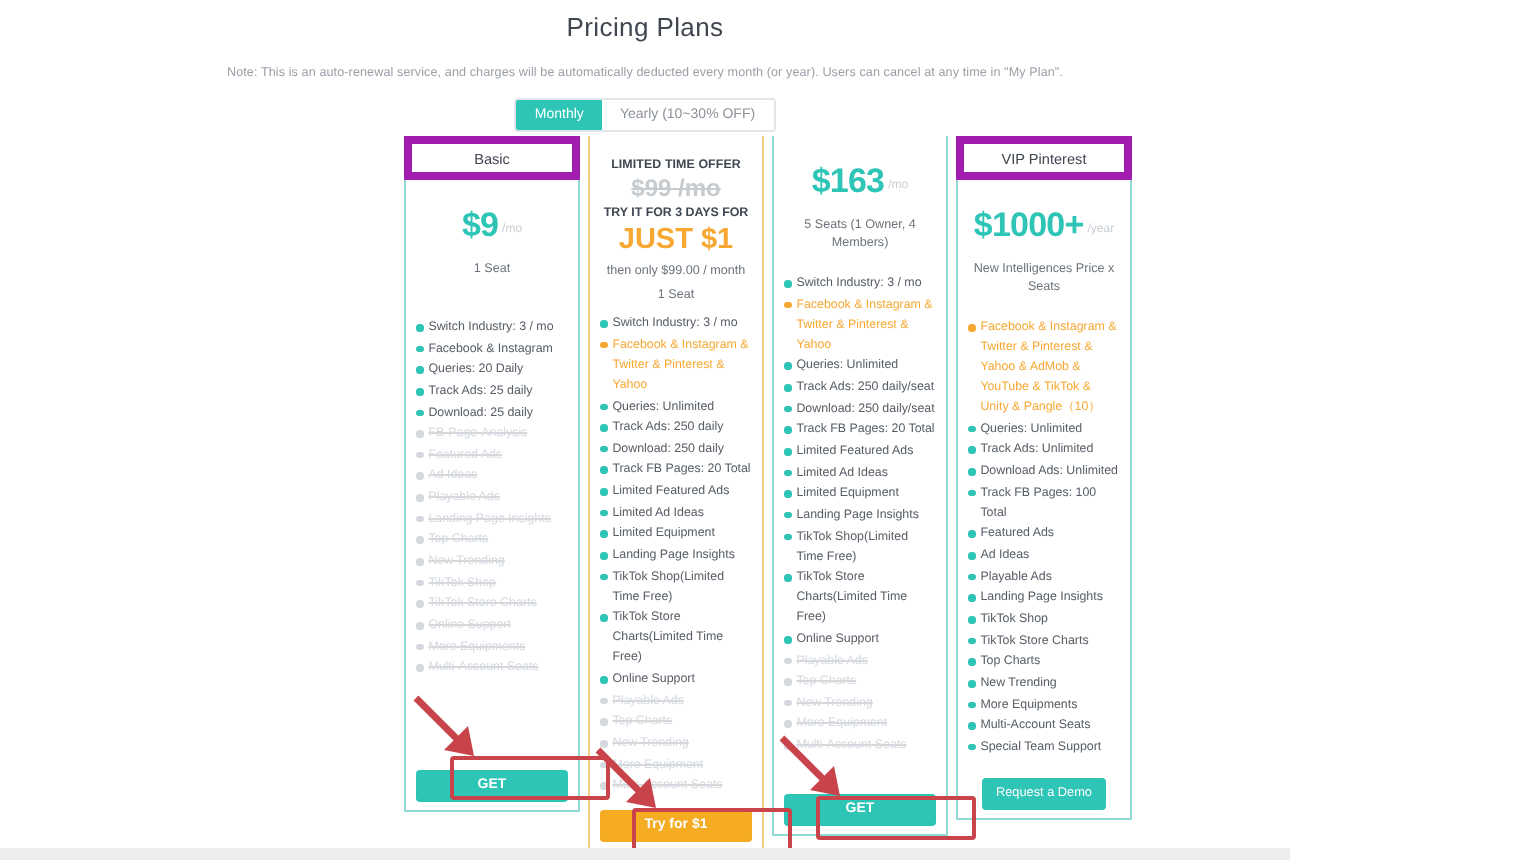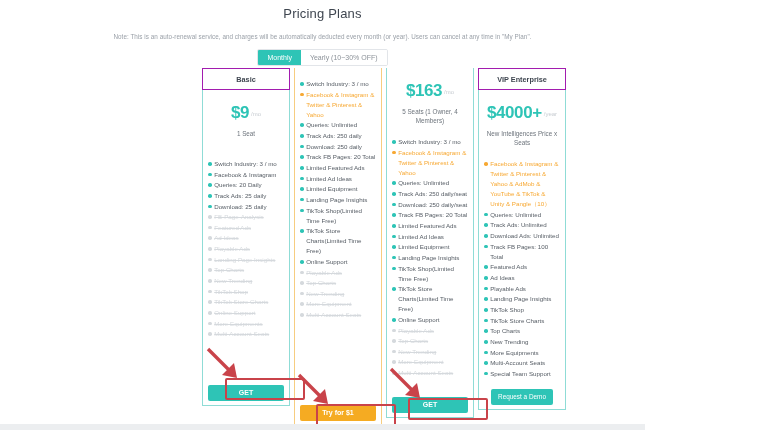--- a/index.html
+++ b/index.html
@@ -76,27 +76,27 @@
     align-items: flex-start;
     gap: 4px;
   }
   .card {
     width: 88px;
     background: #ffffff;
     display: flex;
     flex-direction: column;
   }
   .card-head {
-    border: 1px solid #a21caf;
+    border: 4px solid #a21caf;
     height: 22px;
     display: flex;
     align-items: center;
     justify-content: center;
     font-size: 7.3px;
-    font-weight: bold;
+    font-weight: normal;
     color: #3f4650;
     background: #fff;
   }
   .card-body {
     border: 1px solid #8fdcd6;
     border-top: none;
     flex: 1;
     display: flex;
     flex-direction: column;
     padding: 5px 5px 4px 5px;
@@ -341,20 +341,28 @@
             </li>
           </ul>
         <div class="cta-area">
           <button class="cta">GET</button>
         </div>
       </div>
     </div>
 
     <div class="card accent" style="min-height:358px;">
       <div class="card-body">
+        <div class="price-block" style="padding-top:6px;">
+          <div class="offer-label">LIMITED TIME OFFER</div>
+          <div class="old-price">$99 /mo</div>
+          <div class="try-label">TRY IT FOR 3 DAYS FOR</div>
+          <div class="just-price">JUST $1</div>
+          <div class="then-line">then only $99.00 / month</div>
+          <div class="seat-line">1 Seat</div>
+        </div>
         <ul class="features">
             <li class="feat">
               <span class="dot"></span>
               <span class="feat-text">Switch Industry: 3 / mo</span>
             </li>
             <li class="feat gold">
               <span class="dot"></span>
               <span class="feat-text">Facebook &amp; Instagram &amp; Twitter &amp; Pinterest &amp; Yahoo</span>
             </li>
             <li class="feat">
@@ -508,24 +516,24 @@
               <span class="feat-text">Multi-Account Seats</span>
             </li>
           </ul>
         <div class="cta-area">
           <button class="cta">GET</button>
         </div>
       </div>
     </div>
 
     <div class="card" style="min-height:332px;">
-      <div class="card-head">VIP Enterprise</div>
+      <div class="card-head">VIP Pinterest</div>
       <div class="card-body">
         <div class="price-block">
-          <div><span class="price-main">$4000+</span><span class="price-unit">/year</span></div>
+          <div><span class="price-main">$1000+</span><span class="price-unit">/year</span></div>
           <div class="price-sub">New Intelligences Price x Seats</div>
         </div>
         <ul class="features">
             <li class="feat gold">
               <span class="dot"></span>
               <span class="feat-text">Facebook &amp; Instagram &amp; Twitter &amp; Pinterest &amp; Yahoo &amp; AdMob &amp; YouTube &amp; TikTok &amp; Unity &amp; Pangle（10）</span>
             </li>
             <li class="feat">
               <span class="dot"></span>
               <span class="feat-text">Queries: Unlimited</span>

